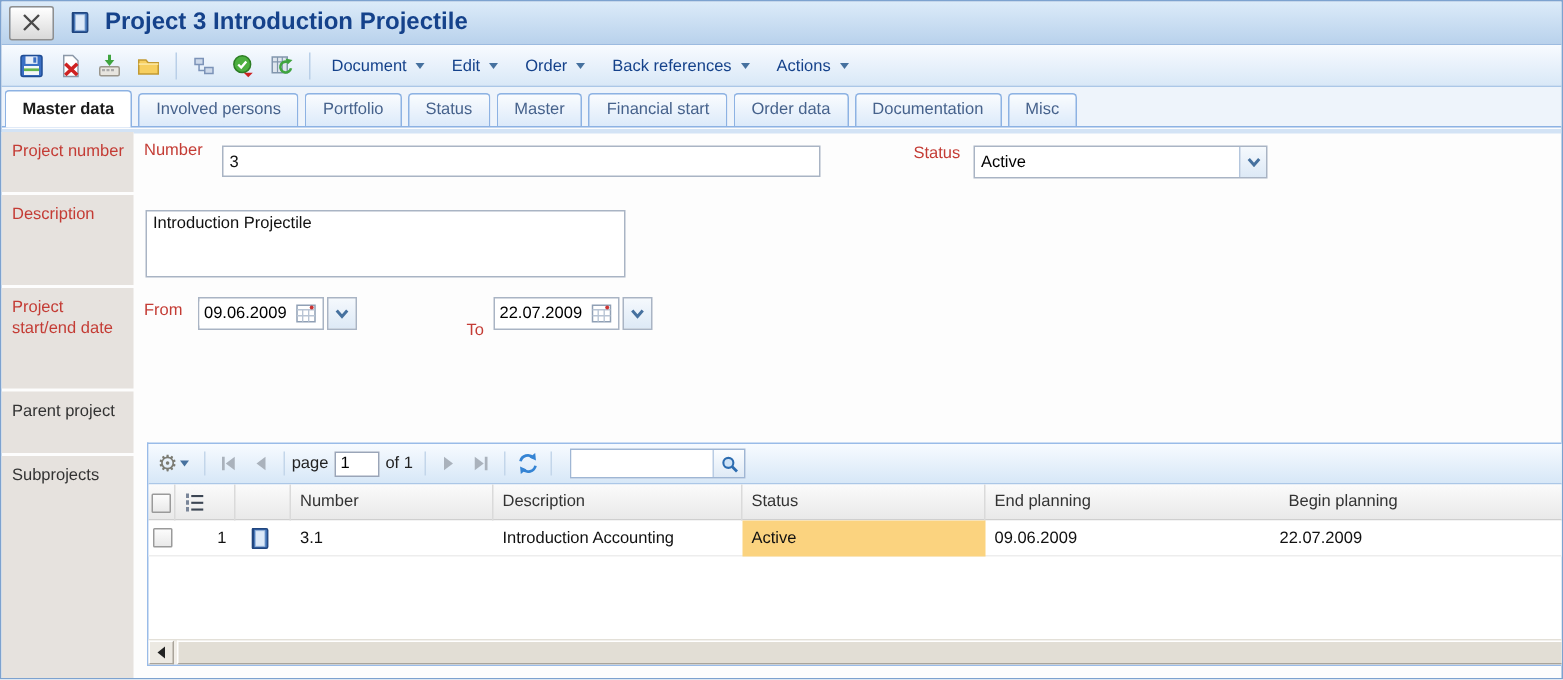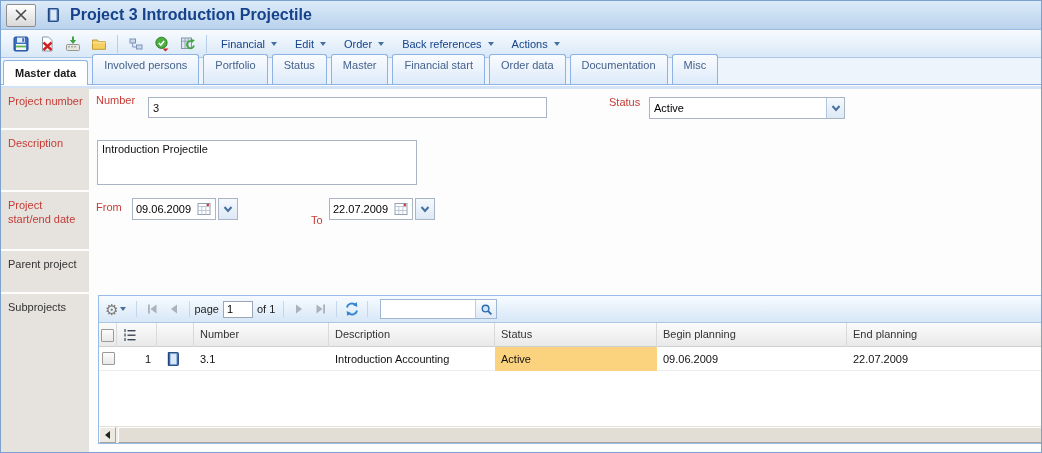--- a/index.html
+++ b/index.html
@@ -19,21 +19,21 @@
     background:linear-gradient(#f8fbff,#d9e8f7); border-bottom:1px solid #abc7e7;
     display:flex; align-items:center; padding-left:7px; }
   .tbtn { width:26px; height:23px; display:flex; align-items:center; justify-content:center; border-radius:2px; }
   .tsep { width:1px; height:18px; background:#b9cfe8; margin:0 5px; }
   .menu-btn { display:flex; align-items:center; gap:6px; padding:4px 9px; color:#15428b; font-size:11px; cursor:pointer; }
   .caret { width:0; height:0; border-left:3px solid transparent; border-right:3px solid transparent; border-top:4px solid #46719f; }
 
   
   .tabstrip { position:absolute; left:0; top:57px; width:100%; height:27px;
     background:#eef4fb; border-bottom:1px solid #8db2e3; display:flex; align-items:flex-end; gap:4px; padding-left:2px; }
-  .tab { height:30px; line-height:21px; padding:0 11px; border:1px solid #8db2e3; border-bottom:none;
+  .tab { height:22px; line-height:21px; padding:0 11px; border:1px solid #8db2e3; border-bottom:none;
     border-radius:3px 3px 0 0; background:linear-gradient(#fafcfe,#dceafa); color:#46628c; font-size:11px; cursor:pointer; white-space:nowrap; }
   .tab.active { background:#fff; font-weight:bold; color:#1b1b1b; height:25px; line-height:24px; margin-bottom:-1px; z-index:2; }
   .tabband { position:absolute; left:0; top:85px; width:100%; height:3px; background:#d3e3f5; }
 
   
   .sidebar { position:absolute; left:0; top:87px; width:88px; bottom:0; display:flex; flex-direction:column; gap:2px; background:#fdfdfd; }
   .side-item { background:#e6e2de; font-size:11px; line-height:14px; padding:6px 4px 4px 7px; color:#333; }
   .side-item.required { color:#c43c35; }
 
   
@@ -168,21 +168,21 @@
     <div class="tbtn">
       <svg width="16" height="16" viewBox="0 0 16 16">
         <rect x="1.5" y="2" width="10" height="10.5" fill="#dfe6ee" stroke="#8296ad"></rect>
         <path d="M1.5 5.2h10M5 2v10.5M8.2 2v10.5" stroke="#8296ad" stroke-width="0.8"></path>
         <path d="M14 9.5a3.6 3.6 0 1 1-2.6-4.3" fill="none" stroke="#3fa43f" stroke-width="1.7"></path>
         <polygon points="10.4,3 15,4 11.8,7" fill="#3fa43f"></polygon>
       </svg>
     </div>
     <div class="tsep"></div>
     <div class="menu-btn">
-      <span>Financial</span>
+      <span>Document</span>
       <span class="caret"></span>
     </div>
     <div class="menu-btn">
       <span>Edit</span>
       <span class="caret"></span>
     </div>
     <div class="menu-btn">
       <span>Order</span>
       <span class="caret"></span>
     </div>
@@ -205,21 +205,21 @@
     <div class="tab">Financial start</div>
     <div class="tab">Order data</div>
     <div class="tab">Documentation</div>
     <div class="tab">Misc</div>
   </div>
   <div class="tabband"></div>
 
   <div class="sidebar">
     <div class="side-item required" style="height:40px">Project number</div>
     <div class="side-item required" style="height:60px">Description</div>
-    <div class="side-item required" style="height:57px">Project start/end date</div>
+    <div class="side-item required" style="height:67px">Project start/end date</div>
     <div class="side-item" style="height:41px">Parent project</div>
     <div class="side-item" style="flex:1">Subprojects</div>
   </div>
 
   <span class="flabel" style="left:95px; top:93px">Number</span>
   <input class="field" style="left: 147px; top: 96px; width: 399px; height: 21px;" value="3">
 
   <span class="flabel" style="left:608px; top:95px">Status</span>
   <div class="combo" style="left:648px; top:96px; width:196px">
     <input readonly="" value="Active" style="">
@@ -333,22 +333,22 @@
             <rect x="1" y="10" width="2" height="3" fill="#7a8699"></rect>
           <rect x="4.5" y="2" width="8" height="1.4" fill="#3c4654"></rect>
             <rect x="4.5" y="6.5" width="8" height="1.4" fill="#3c4654"></rect>
             <rect x="4.5" y="11" width="8" height="1.4" fill="#3c4654"></rect>
         </svg>
       </div>
       <div class="hcell c-icon"></div>
       <div class="hcell c-number">Number</div>
       <div class="hcell c-desc">Description</div>
       <div class="hcell c-status">Status</div>
+      <div class="hcell c-end" style="border-right:none">End planning</div>
       <div class="hcell c-begin">Begin planning</div>
-      <div class="hcell c-end" style="border-right:none">End planning</div>
     </div>
 
     <div class="grid-row">
       <div class="rcell c-check">
         <div class="checkbox"></div>
       </div>
       <div class="rcell c-rownum">1</div>
       <div class="rcell c-icon">
         <svg width="16" height="16" viewBox="0 0 16 16">
             <use href="#icon-book"></use>

